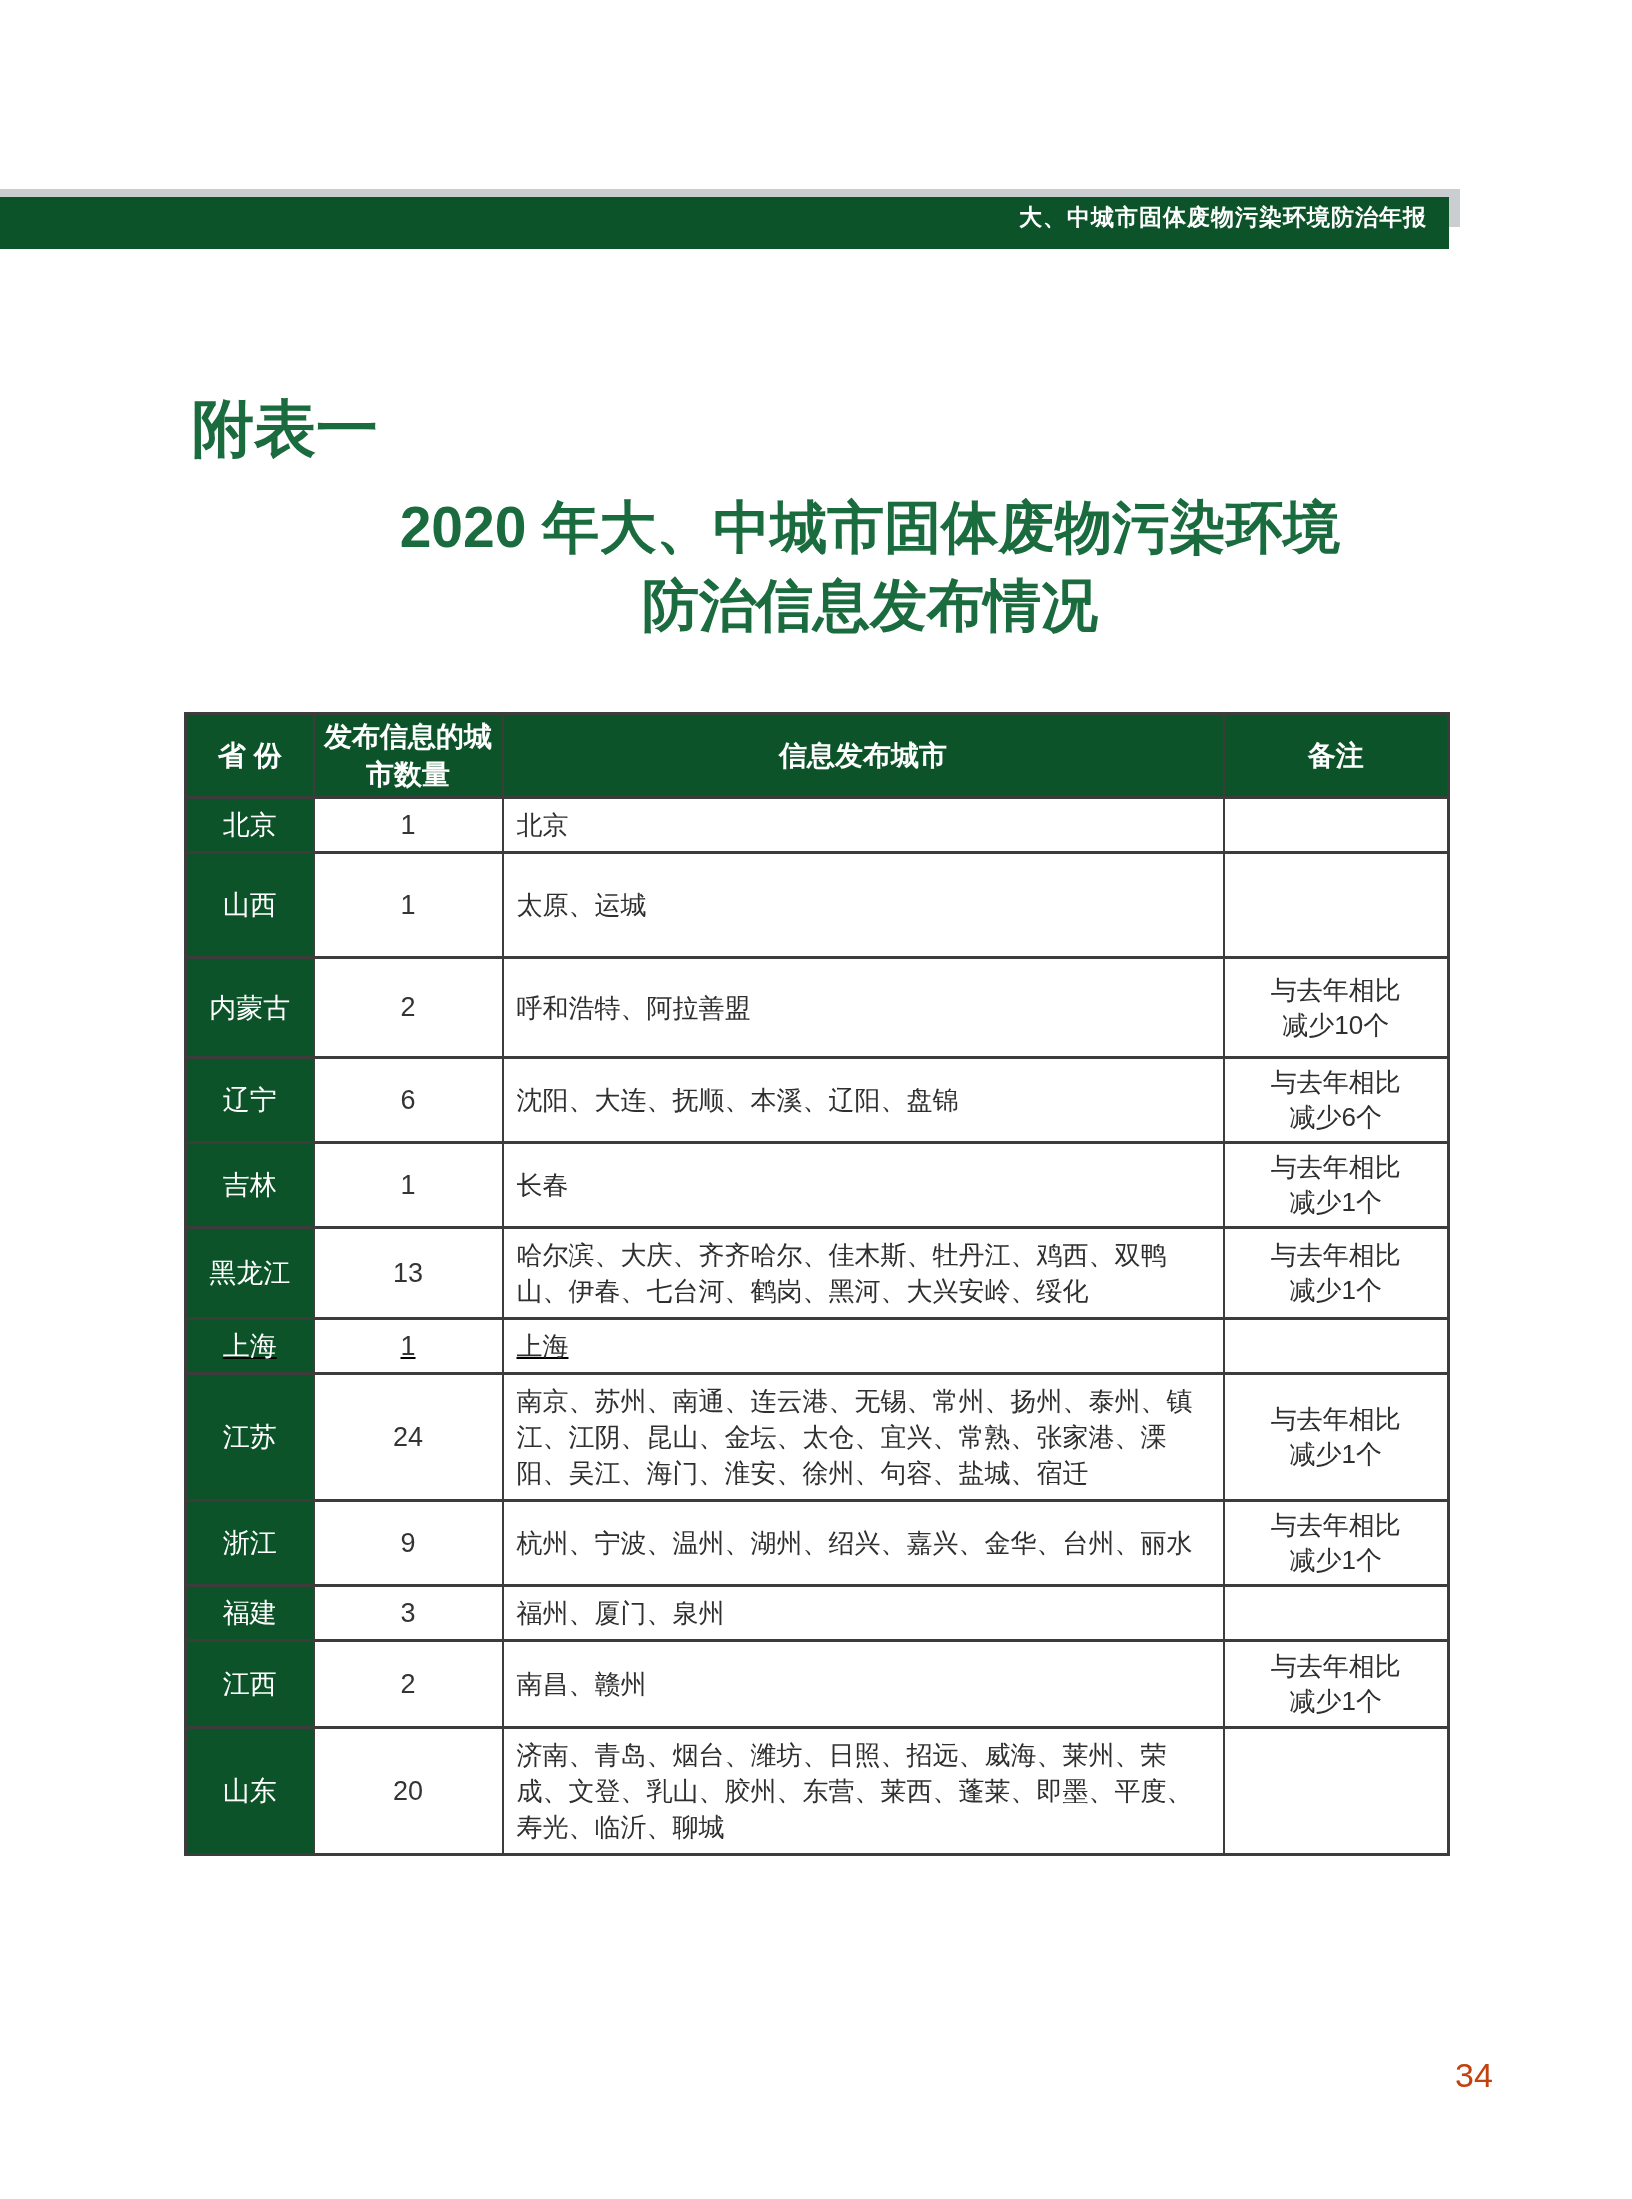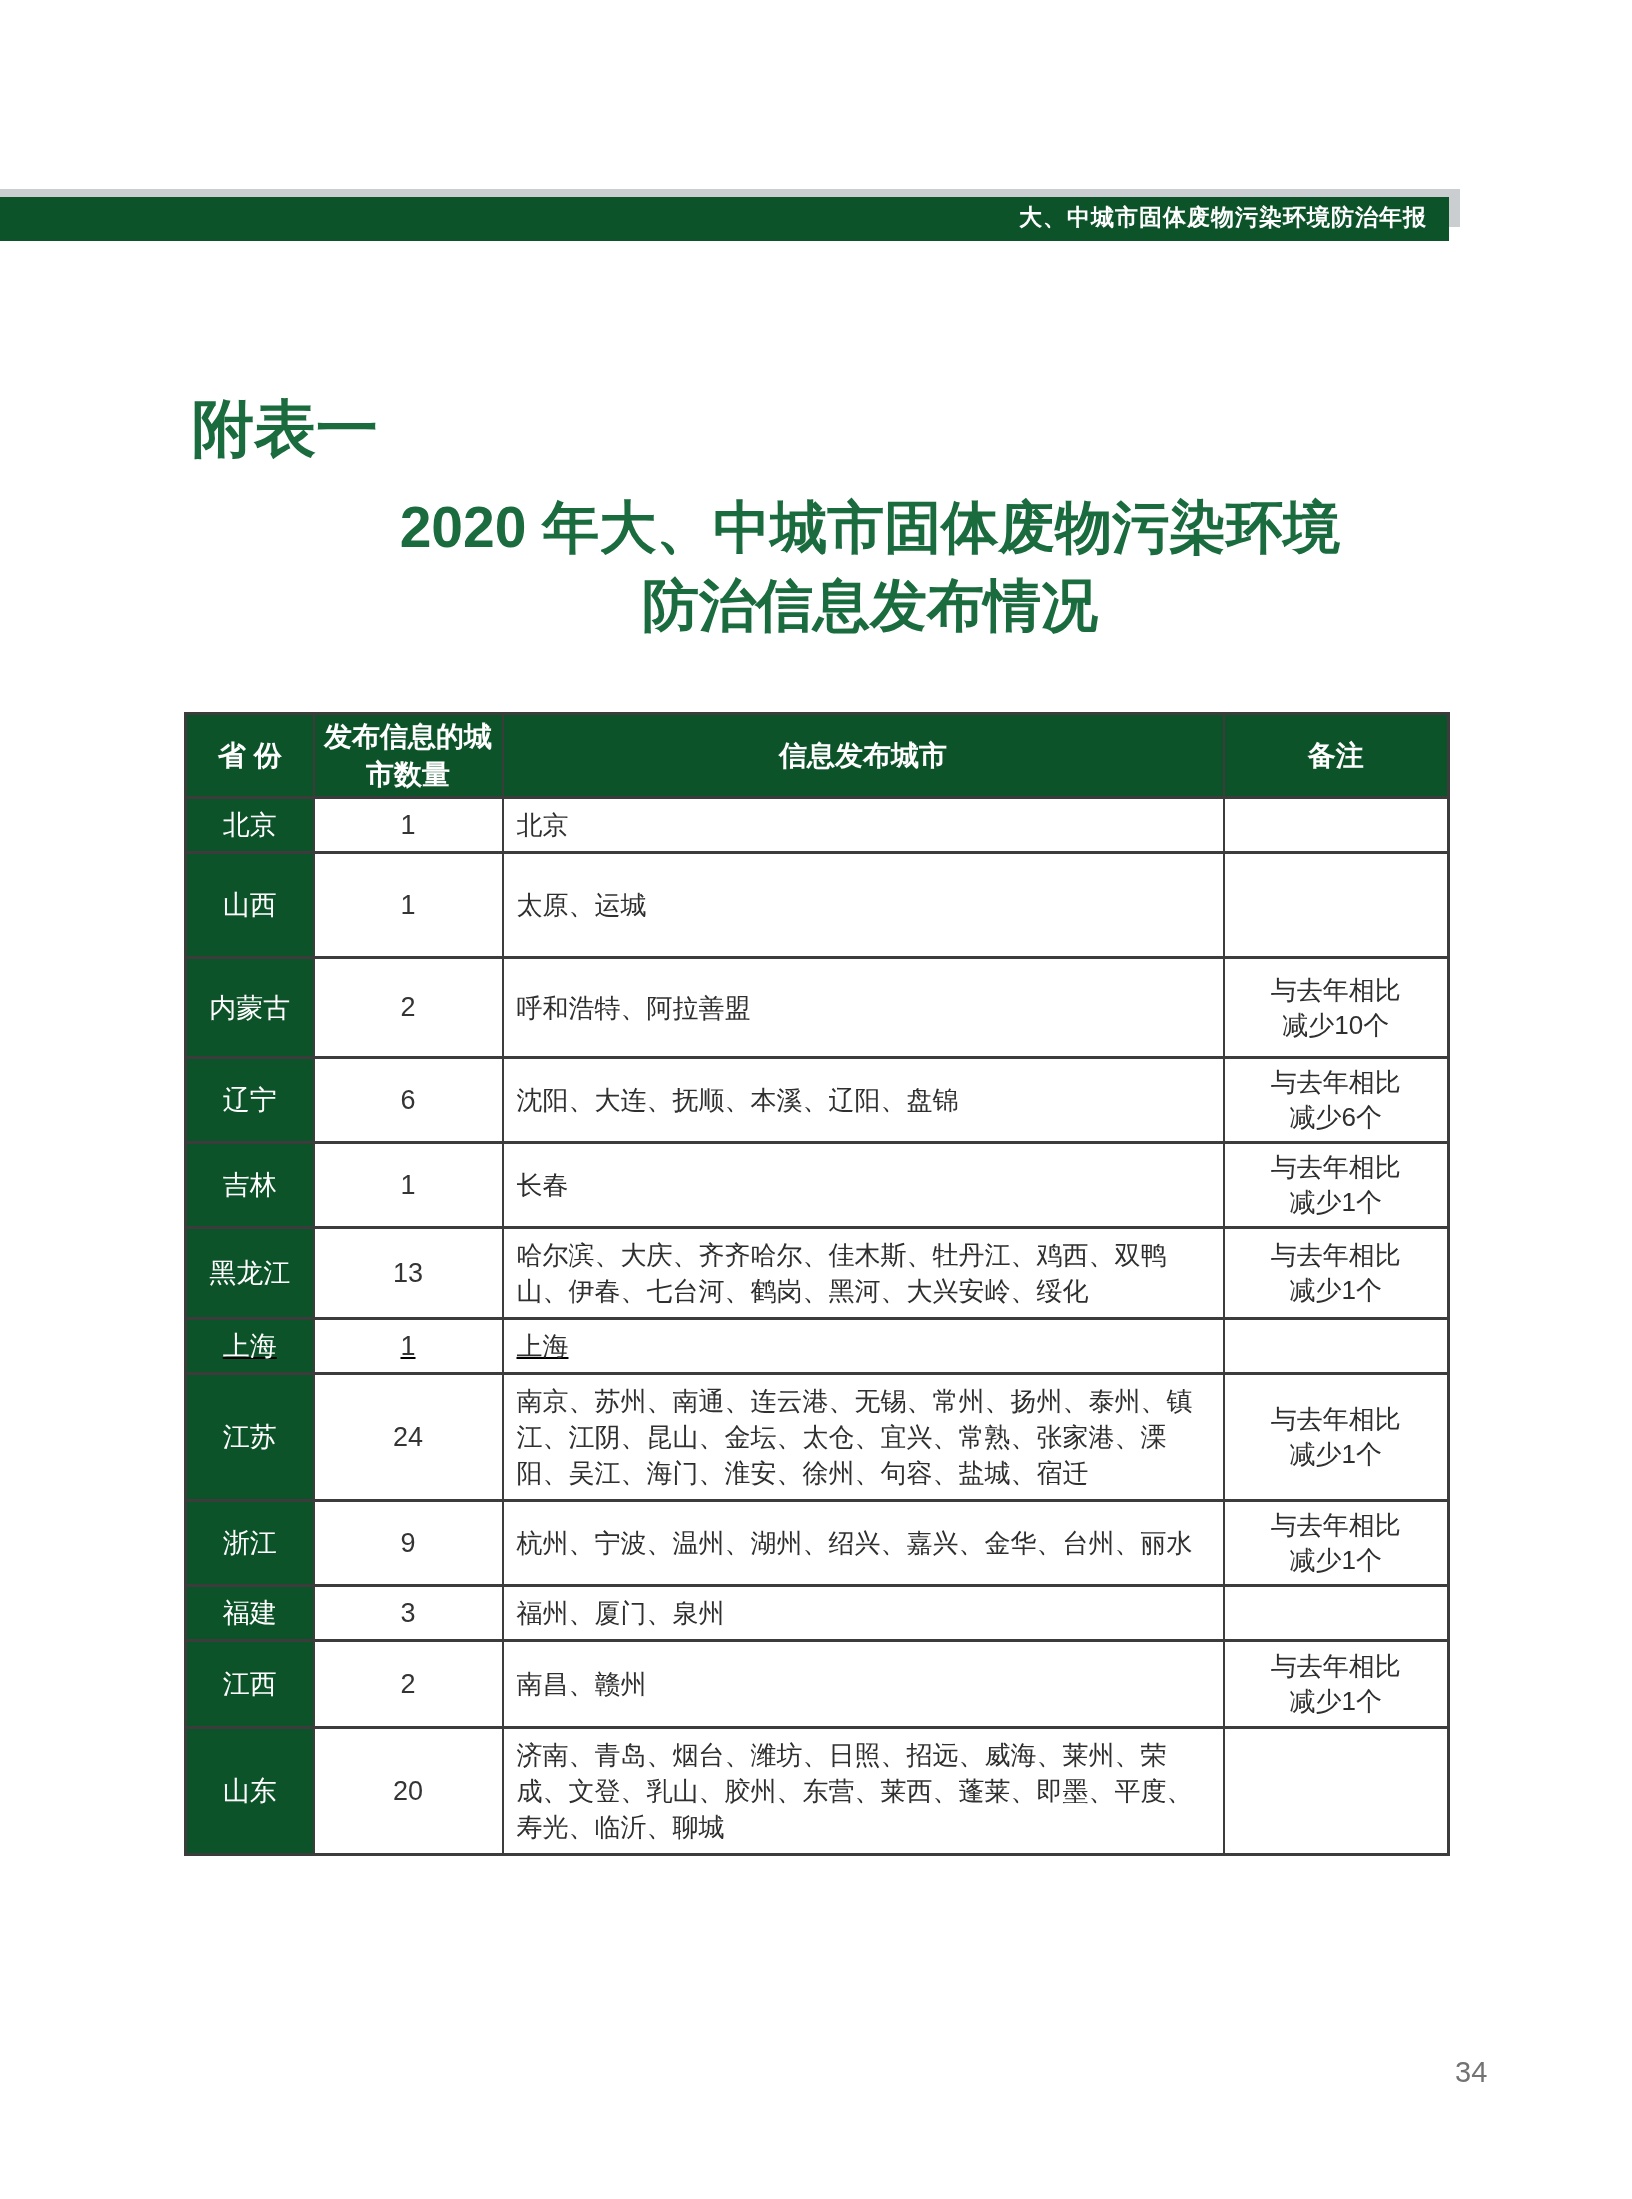--- a/index.html
+++ b/index.html
@@ -14,21 +14,21 @@
     width:1632px;height:2199px;
     background:#ffffff;
     overflow:hidden;
     font-family:"Liberation Sans","DejaVu Sans",sans-serif;
   }
   .topbar-gray{
     position:absolute;left:0;top:189px;width:1460px;height:38px;
     background:var(--gray-strip);
   }
   .topbar-green{
-    position:absolute;left:0;top:197px;width:1449px;height:44px;
+    position:absolute;left:0;top:197px;width:1449px;height:52px;
     background:var(--green);
     color:#ffffff;font-size:23px;font-weight:bold;
     text-align:right;line-height:40px;
     padding-right:22px;box-sizing:border-box;
     letter-spacing:1px;
   }
   .section-label{
     position:absolute;left:192px;top:399px;
     font-size:62px;font-weight:bold;color:var(--title-green);
     line-height:60px;
@@ -68,21 +68,21 @@
   td.col-cities{
     text-align:left;padding:8px 6px 8px 13px;
     line-height:36px;
   }
   td.col-note{
     text-align:center;line-height:35px;
     white-space:pre-line;
   }
   .page-number{
     position:absolute;left:1455px;top:2056px;
-    font-size:29px;color:#737373;
+    font-size:34px;color:#c2410c;
   }
 </style>
 </head>
 <body>
 
 <div class="page">
 
   <div class="topbar-gray"></div>
   <div class="topbar-green">
     <span>大、中城市固体废物污染环境防治年报</span>

